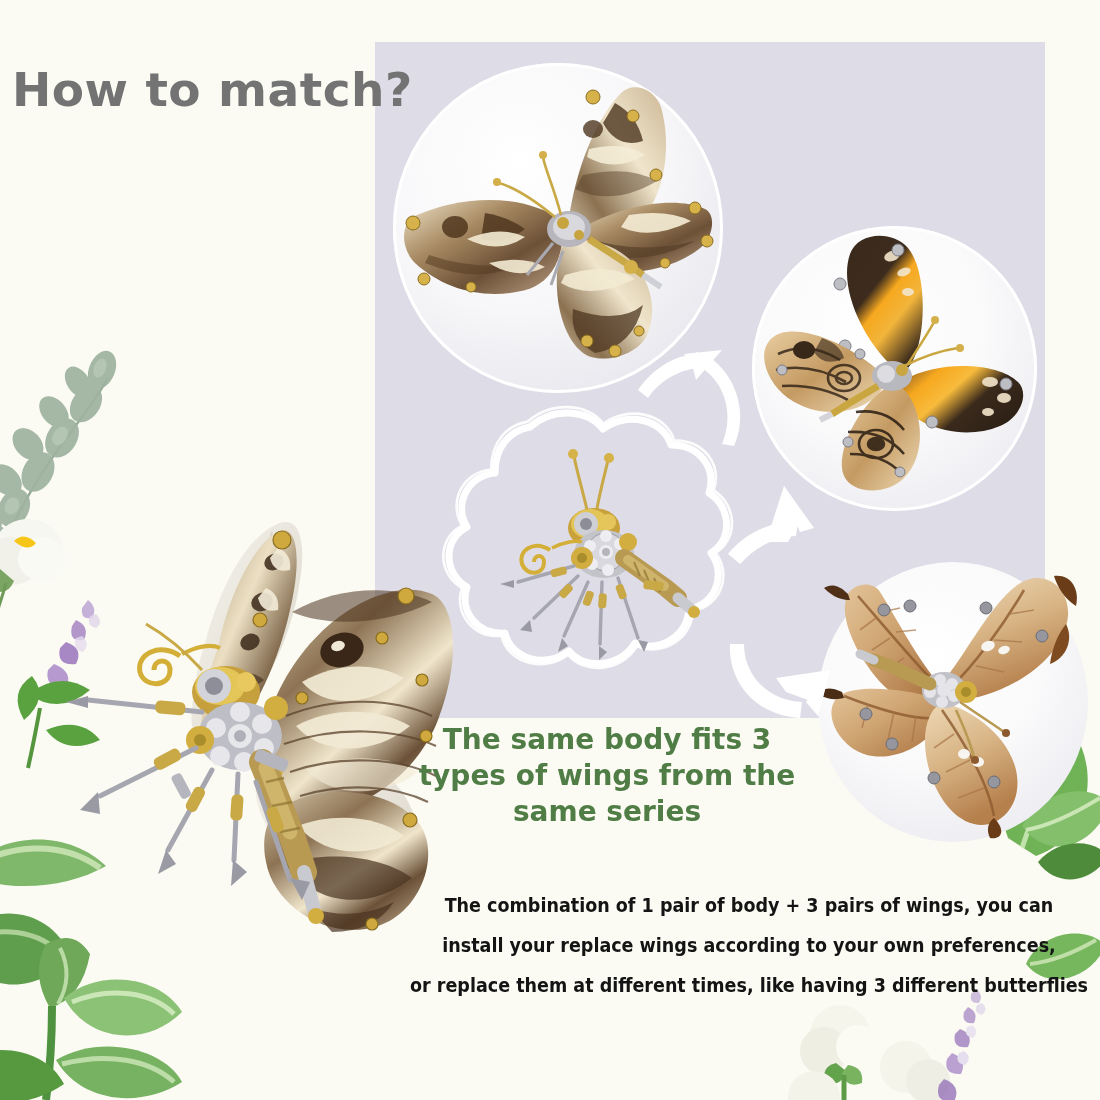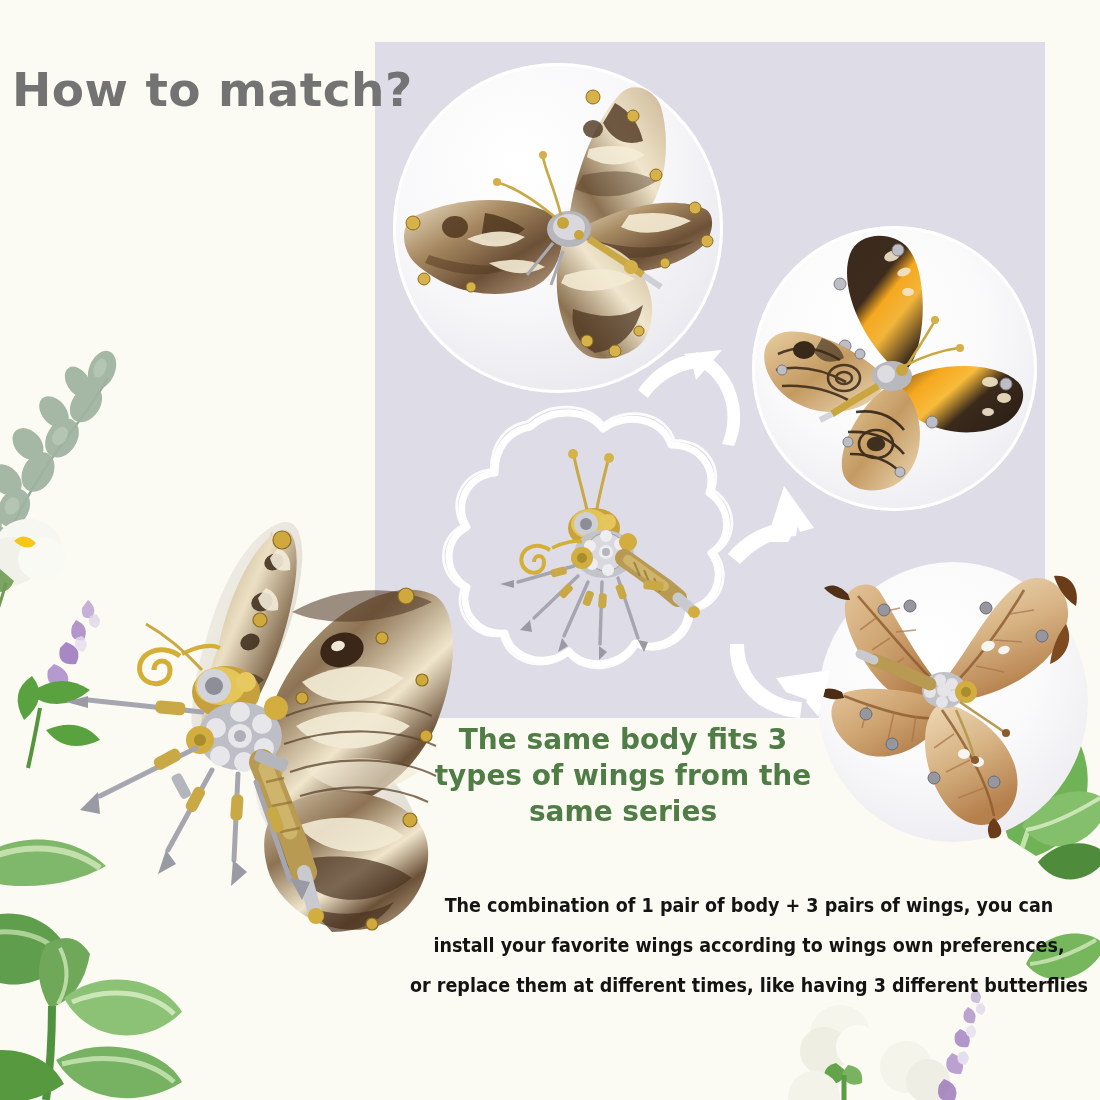--- a/index.html
+++ b/index.html
@@ -17,21 +17,21 @@
   }
 
   
   .title{
     position:absolute;left:12px;top:62px;width:360px;
     font-family:"DejaVu Sans",sans-serif;
     font-size:47px;font-weight:700;letter-spacing:.5px;
     color:#737373;white-space:nowrap;
   }
   .greenhead{
-    position:absolute;left:428px;top:722px;width:390px;
+    position:absolute;left:412px;top:722px;width:390px;
     text-align:center;color:#4f7d45;
     font-size:28px;font-weight:700;line-height:1.28;
     font-family:"DejaVu Sans",sans-serif;
   }
   .bodycopy{
     position:absolute;left:398px;top:858px;width:702px;
     text-align:center;color:#141414;
     font-size:19.5px;font-weight:700;line-height:2.05;
     font-family:"DejaVu Sans Condensed","DejaVu Sans",sans-serif;
     margin-top:28px;
@@ -792,17 +792,17 @@
   <div class="title">How to match?</div>
 
   <div class="greenhead">
     <span class="ln">The same body fits 3</span>
     <span class="ln">types of wings from</span>
     <span class="ln">the same series</span>
   </div>
 
   <div class="bodycopy">
     <span class="ln">The combination of 1 pair of body + 3 pairs of wings, you can</span>
-    <span class="ln">install your favorite wings according to wings own preferences,</span>
+    <span class="ln">install your replace wings according to your own preferences,</span>
     <span class="ln">or replace them at different times, like having 3 different butterflies</span>
   </div>
 
 </div>
 
 </body></html>

